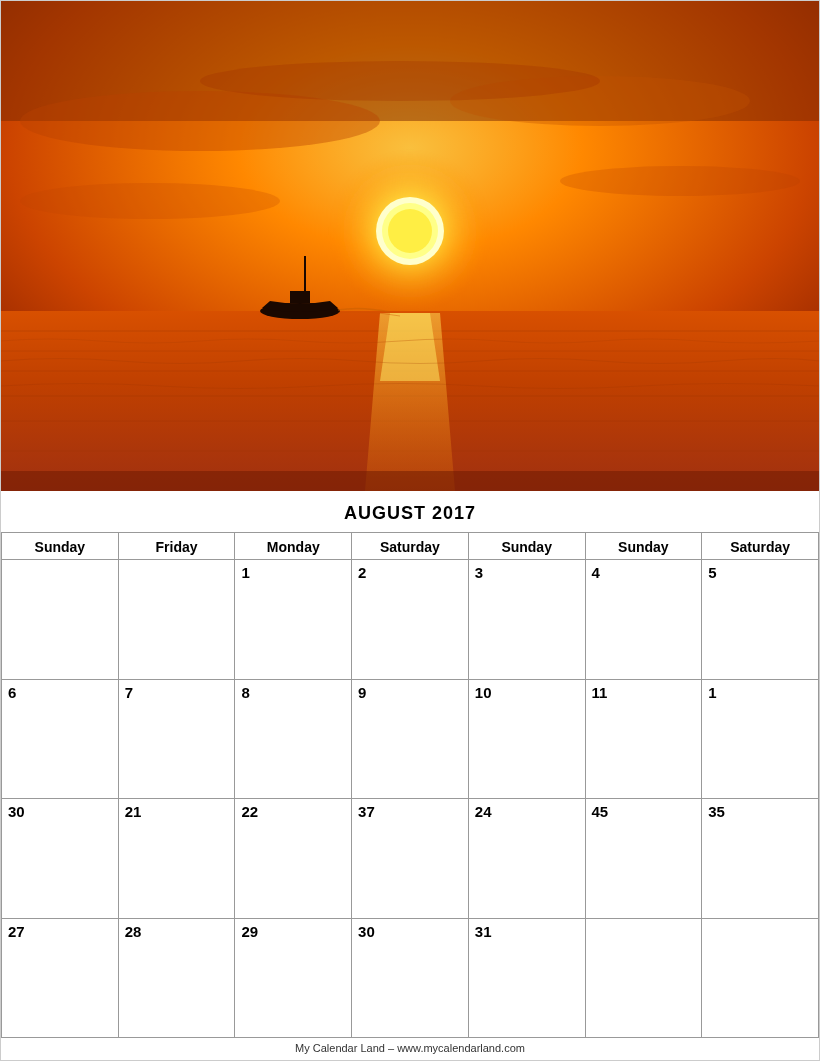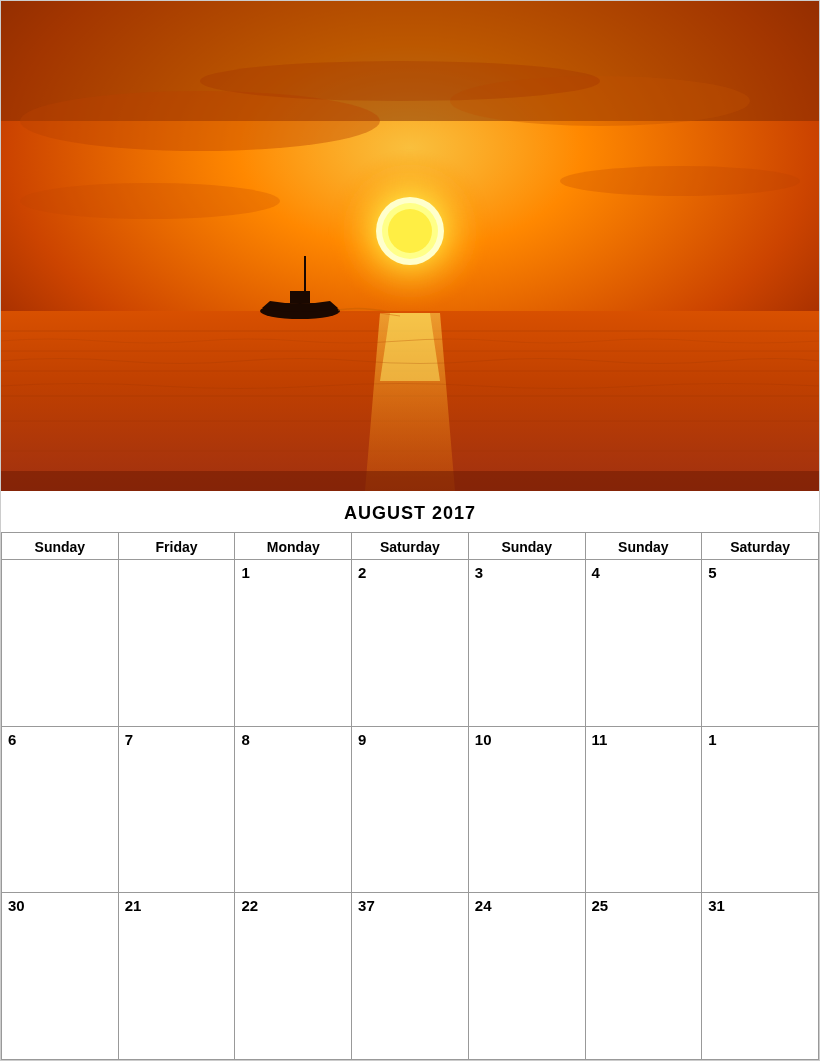--- a/index.html
+++ b/index.html
@@ -209,21 +209,31 @@
             <td>10</td>
             <td>11</td>
             <td>1</td>
           </tr>
           <tr>
             <td>30</td>
             <td>21</td>
             <td>22</td>
             <td>37</td>
             <td>24</td>
-            <td>25</td>
+            <td>45</td>
+            <td>35</td>
+          </tr>
+          <tr>
+            <td>27</td>
+            <td>28</td>
+            <td>29</td>
+            <td>30</td>
             <td>31</td>
+            <td class="empty"></td>
+            <td class="empty"></td>
           </tr>
         </tbody>
     </table>
 
+    <div class="calendar-footer">My Calendar Land – www.mycalendarland.com</div>
   </div>
 
 </div>
 
 </body></html>

